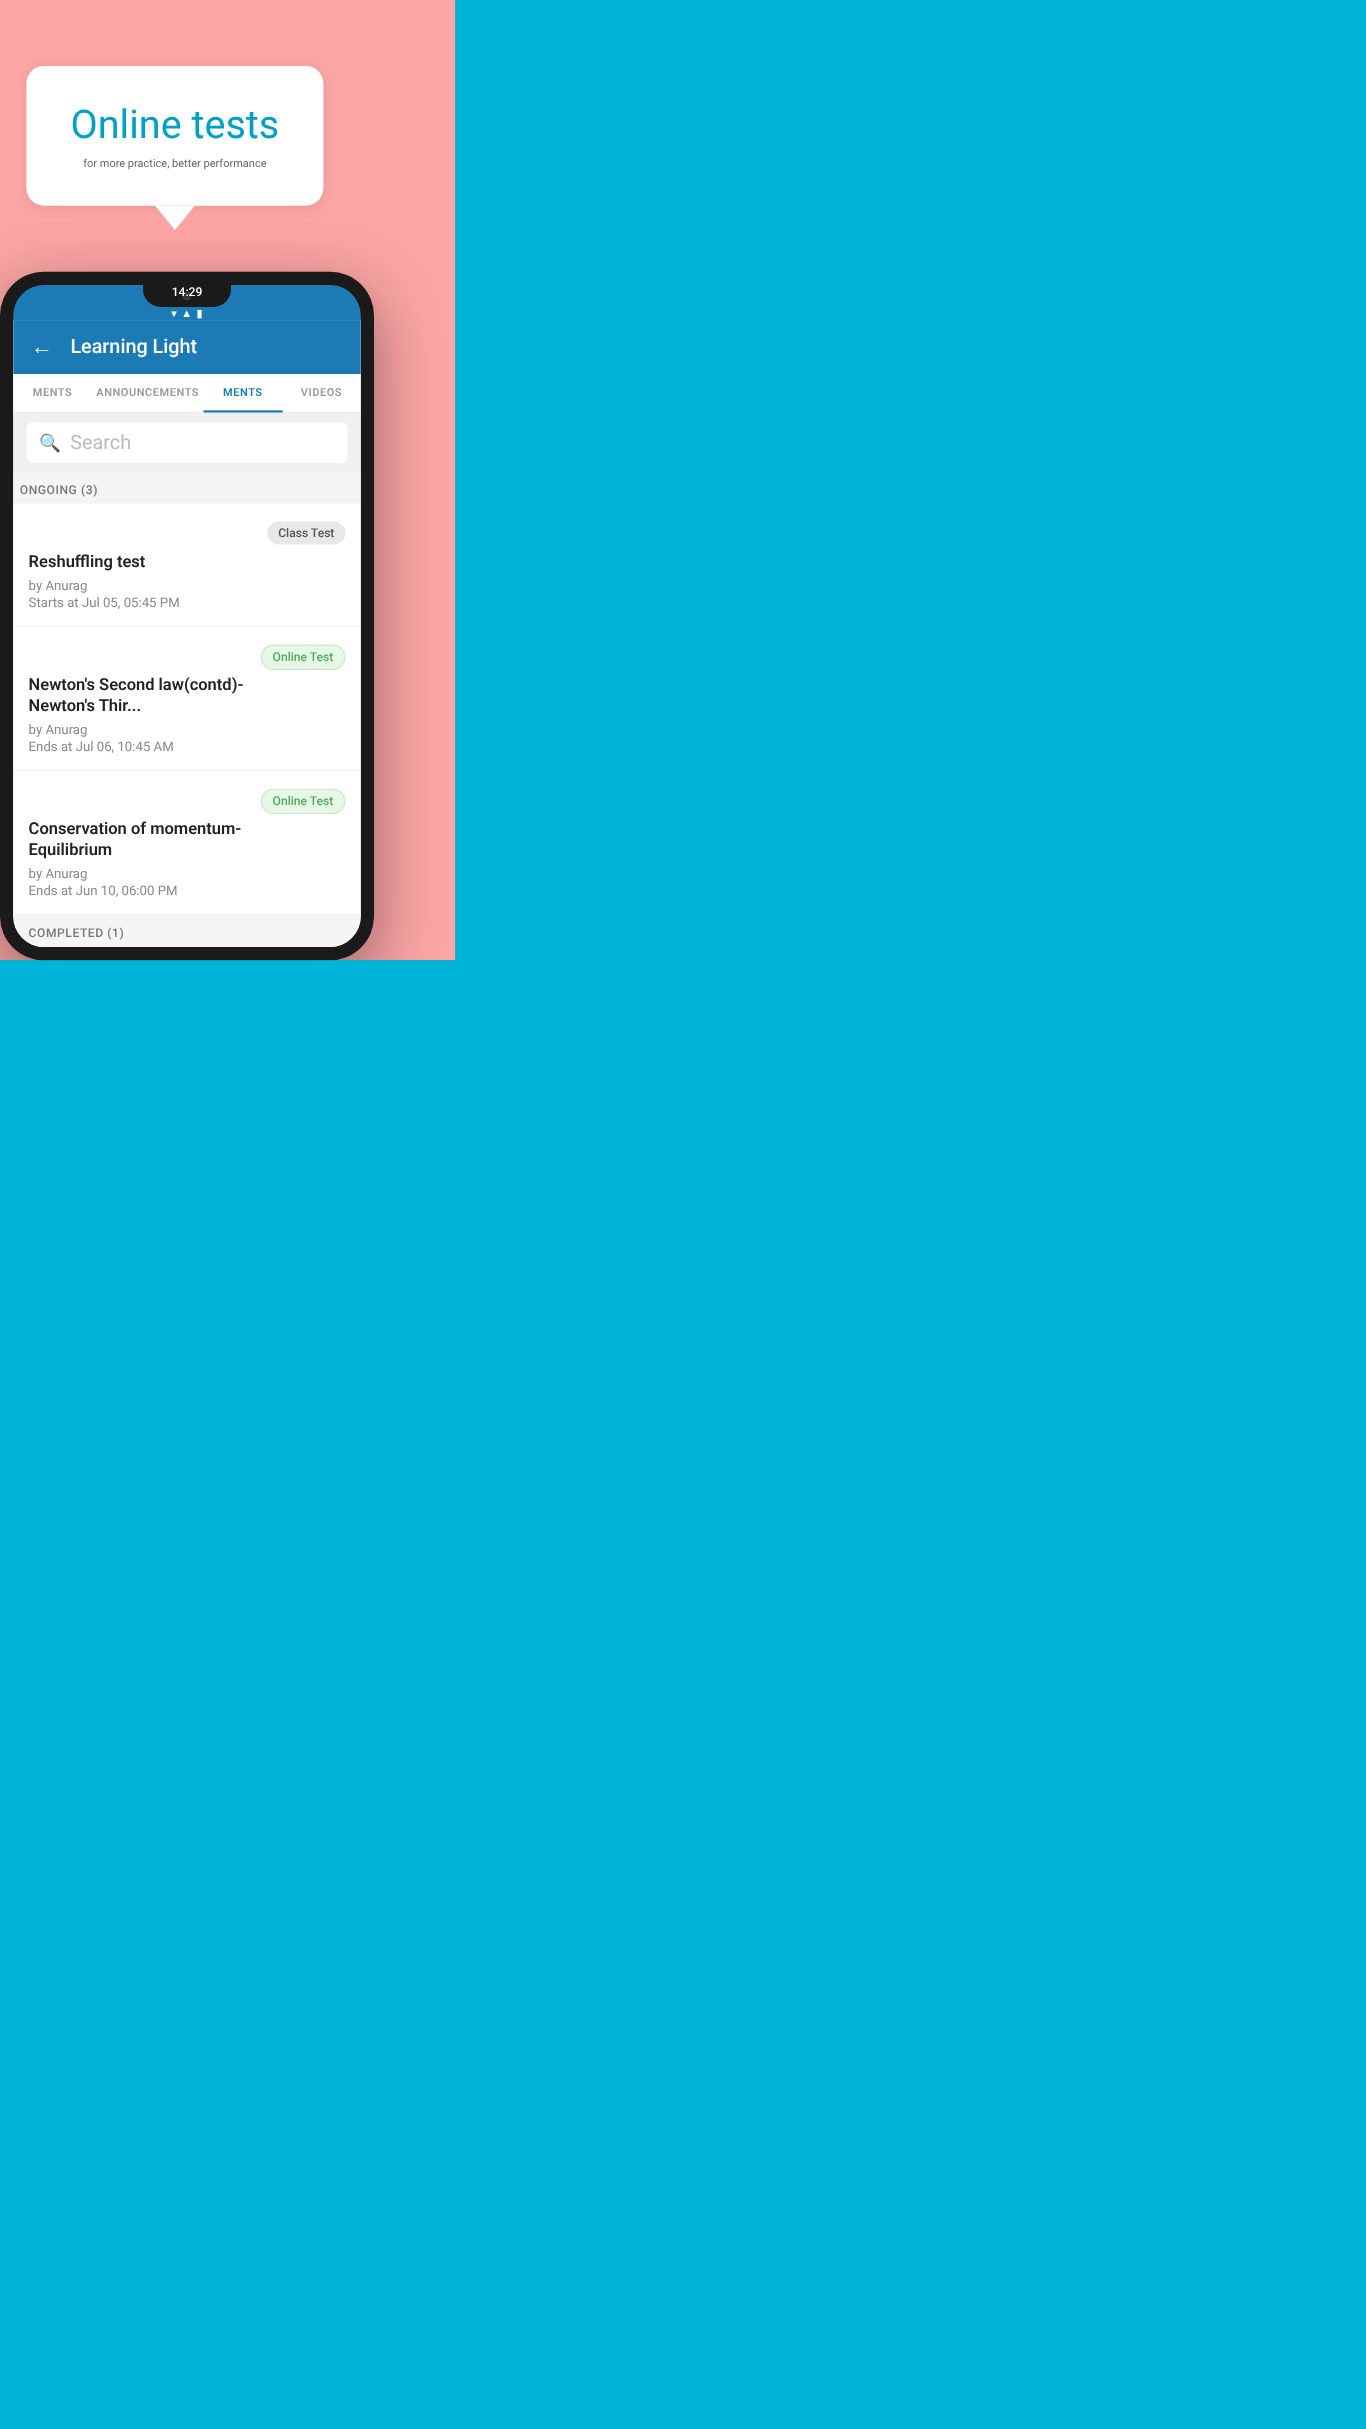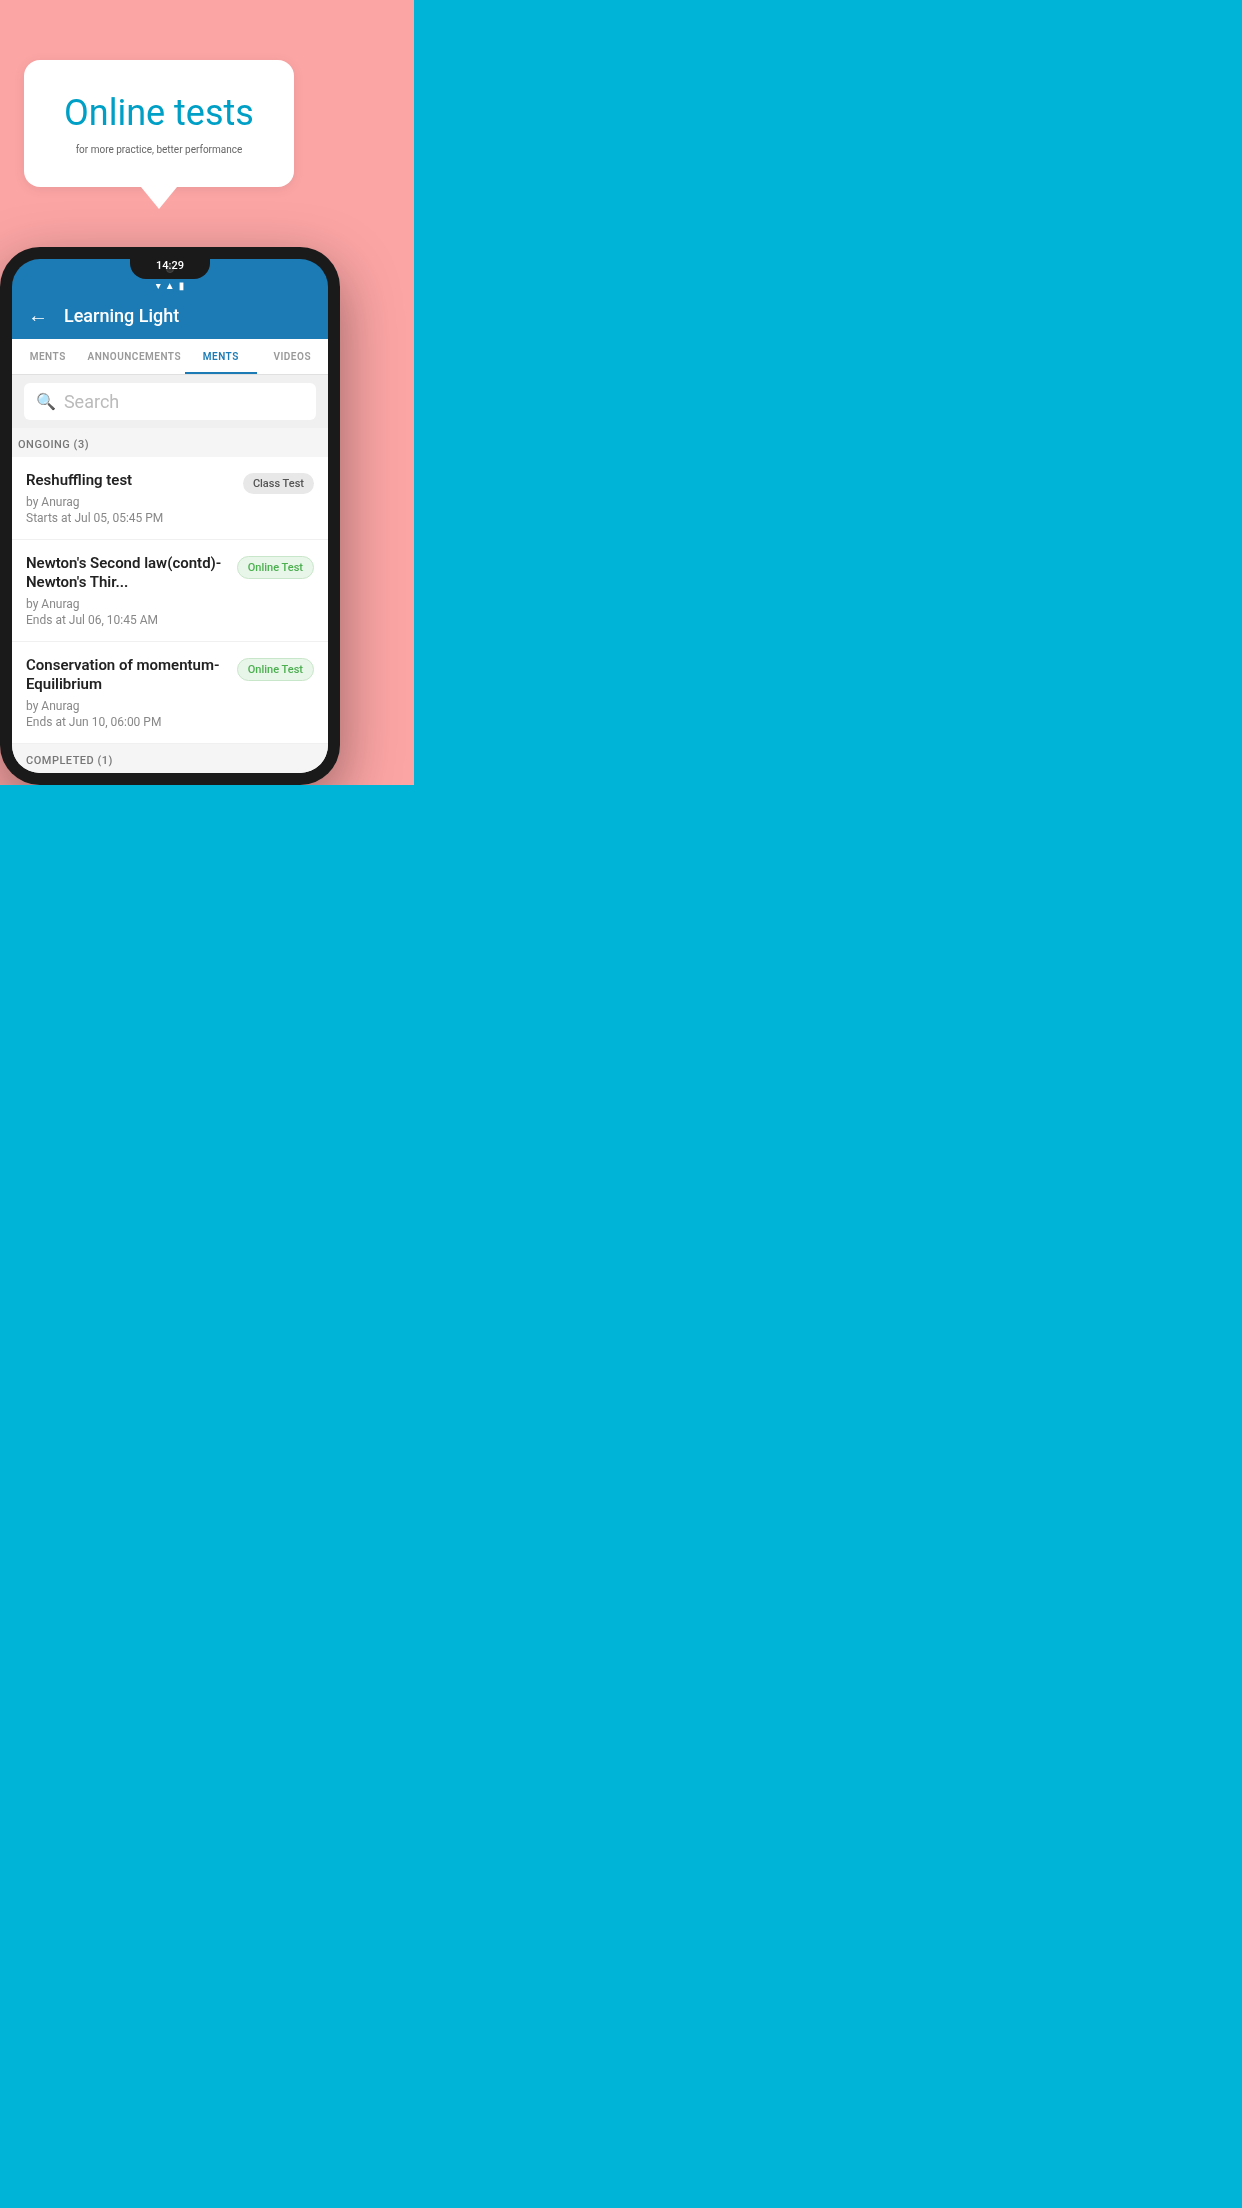--- a/index.html
+++ b/index.html
@@ -233,20 +233,21 @@
       padding: 14px 14px;
       border-bottom: 1px solid #f0f0f0;
       display: flex;
       align-items: flex-start;
       justify-content: space-between;
     }
 
     .test-info {
       flex: 1;
       margin-right: 10px;
+      margin-top: 29px;
     }
 
     .test-name {
       font-size: 15px;
       font-weight: 600;
       color: #222;
       margin-bottom: 4px;
       line-height: 1.3;
     }
 

